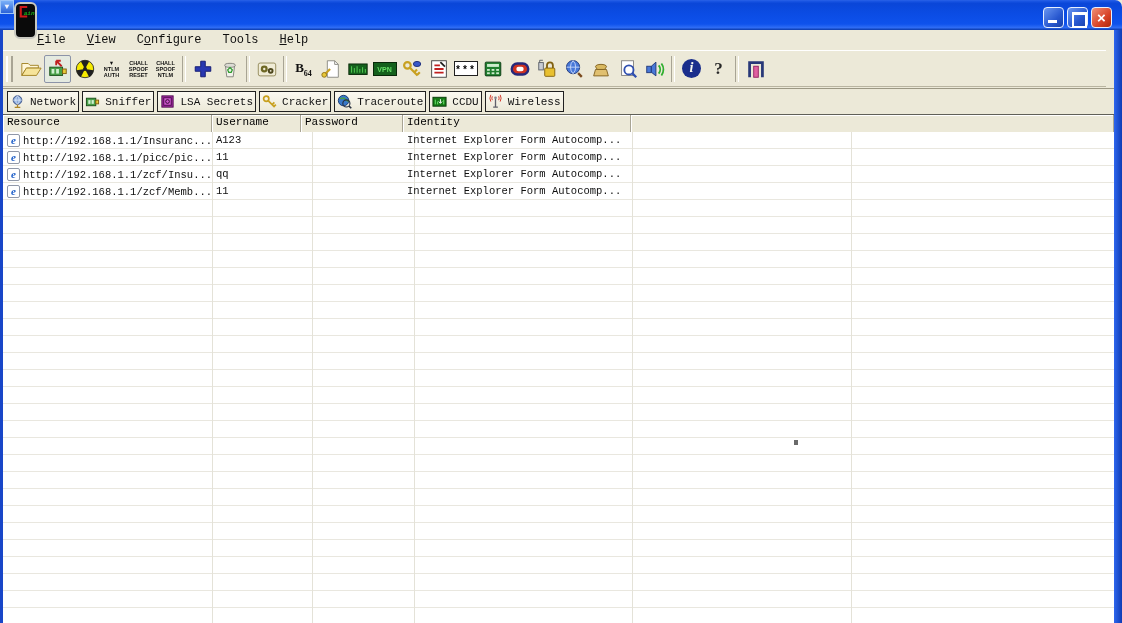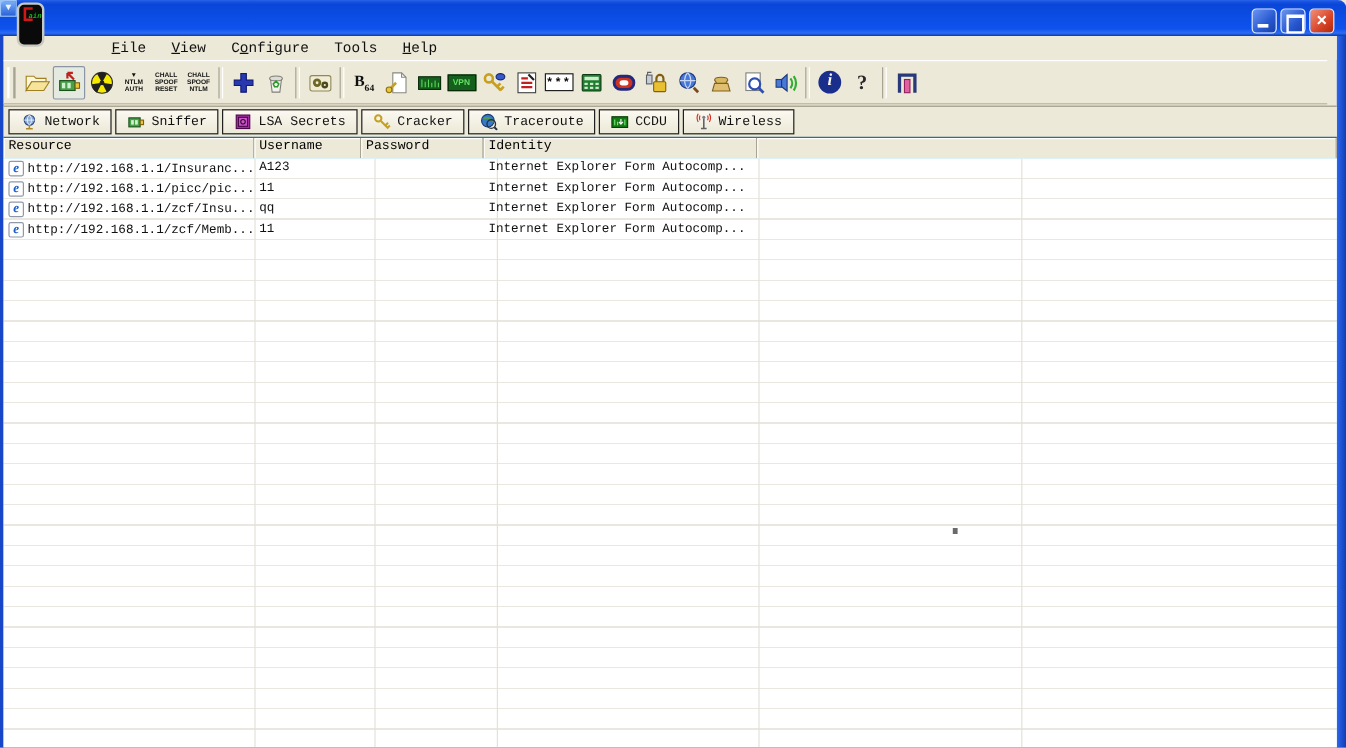--- a/index.html
+++ b/index.html
@@ -25,21 +25,21 @@
   .wbtn.close span { position:absolute; inset:0; color:#fff; font-size:15px; font-weight:bold;
     line-height:19px; text-align:center; font-family:"Liberation Sans",sans-serif; }
 
   
   .border-l { position:absolute; left:0; top:30px; bottom:0; width:3px; background:#1846C8; }
   .border-r { position:absolute; right:0; top:30px; bottom:0; width:8px;
     background:linear-gradient(90deg,#2E66EE,#0F3CB4); }
 
   
   .menubar { position:absolute; left:3px; right:8px; top:30px; height:20px; background:#ECE9D8;
-    display:flex; align-items:center; padding-left:87px; gap:15px; font-size:12px; color:#101010; }
+    display:flex; align-items:center; padding-left:31px; gap:15px; font-size:12px; color:#101010; }
   .menu-item { padding:1px 3px; cursor:default; white-space:nowrap; }
   .menu-item u { text-decoration:underline; }
 
   
   .toolbar { position:absolute; left:3px; right:16px; top:50px; height:37px; background:#ECE9D8;
     border-top:1px solid #FFFFFF; border-bottom:1px solid #B8B4A0;
     display:flex; align-items:center; padding-left:3px; }
   .gripper { width:7px; height:26px; margin-right:4px;
     border-left:2px solid #FFF; border-right:2px solid #A8A494; }
   .tbtn { width:27px; height:28px; display:flex; align-items:center; justify-content:center; flex:none; }
@@ -55,29 +55,29 @@
   .vpn-box { width:24px; height:14px; background:#14601C; border:1px solid #082808; color:#66E066;
     font-size:7px; font-weight:bold; text-align:center; line-height:13px; font-family:"Liberation Sans",sans-serif; }
   .info-circle { width:19px; height:19px; border-radius:50%; background:#1A2E8C; color:#F8F8F0;
     font-family:"Liberation Serif",serif; font-style:italic; font-weight:bold; font-size:14px;
     text-align:center; line-height:18px; }
   .help-q { font-family:"Liberation Serif",serif; font-weight:bold; font-size:17px; color:#282828; }
 
   
   .tabbar { position:absolute; left:3px; right:8px; top:88px; height:26px; background:#ECE9D8;
     border-top:1px solid #9C9884; display:flex; align-items:flex-start; padding:2px 0 0 4px; gap:3px; }
-  .tab { height:21px; display:flex; align-items:center; gap:5px; padding:0 9px;
+  .tab { height:21px; display:flex; align-items:center; gap:5px; padding:0 2px;
     border:1px solid #202020; background:linear-gradient(180deg,#FBF9F1,#ECE9D8);
     font-size:11px; color:#101010; cursor:default; white-space:nowrap; }
   .tab.active { border-width:2px; background:linear-gradient(180deg,#FDFCF7,#F0EDE0); padding:0 8px; }
   .tab svg { width:15px; height:15px; flex:none; }
 
   
   .tablewrap { position:absolute; left:3px; right:8px; top:114px; bottom:0;
-    border-top:1px solid #606058; background:#7dd3fc; display:flex; flex-direction:column; }
+    border-top:1px solid #606058; background:#737373; display:flex; flex-direction:column; }
   .thead { display:flex; height:17px; background:#ECE9D8; flex:none; font-size:11px; }
   .th { border-right:1px solid #A8A494; box-shadow:inset 1px 1px 0 #FFFFFF; padding:1px 0 0 4px;
     overflow:hidden; white-space:nowrap; cursor:default; }
   .tbody { position:relative; flex:1; overflow:hidden;
     background:repeating-linear-gradient(180deg,#FFFFFF 0px,#FFFFFF 16px,#E9E7DF 16px,#E9E7DF 17px); }
   .vline { position:absolute; top:0; bottom:0; width:1px; background:#E4E2D8; }
   .c0{width:209px} .c1{width:89px} .c2{width:102px} .c3{width:218px} .c4{width:228px} .c5{flex:1}
   .tr { position:absolute; left:0; right:0; height:17px; display:flex; font-size:10.5px; color:#101010; }
   .td { padding:2px 0 0 4px; overflow:hidden; white-space:nowrap; }
   .td.res { display:flex; align-items:center; gap:3px; padding-top:0; }

